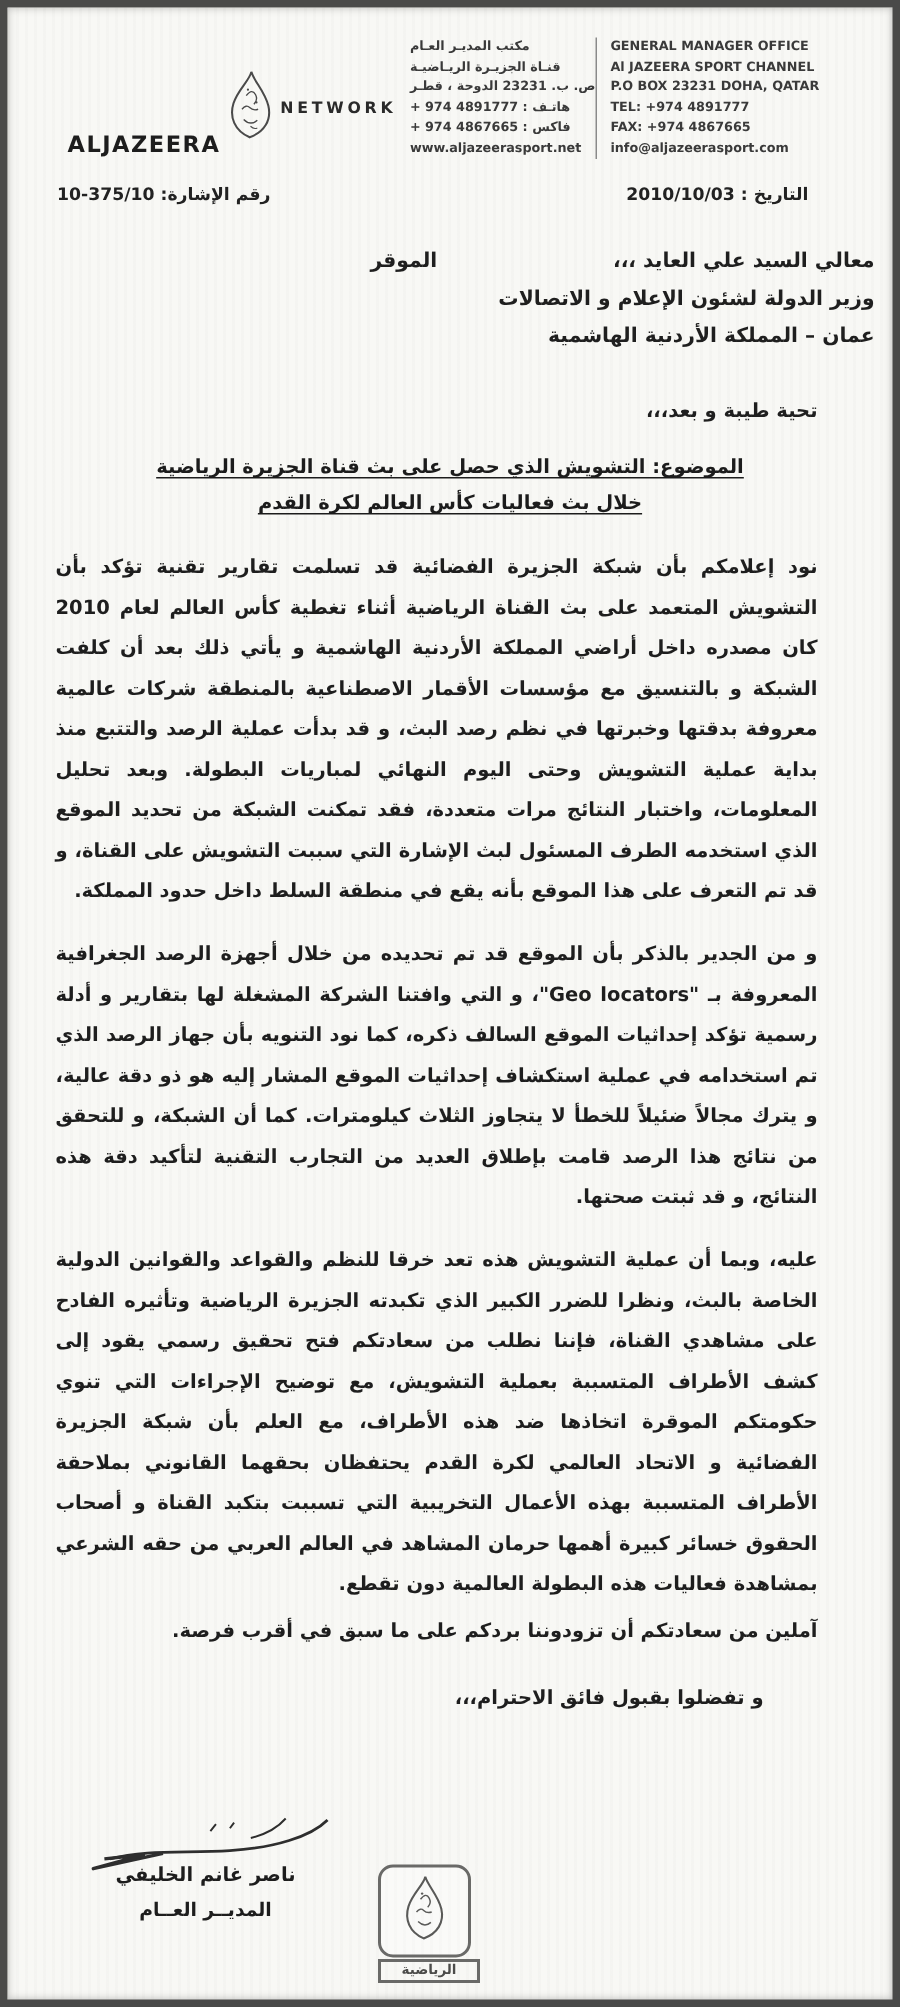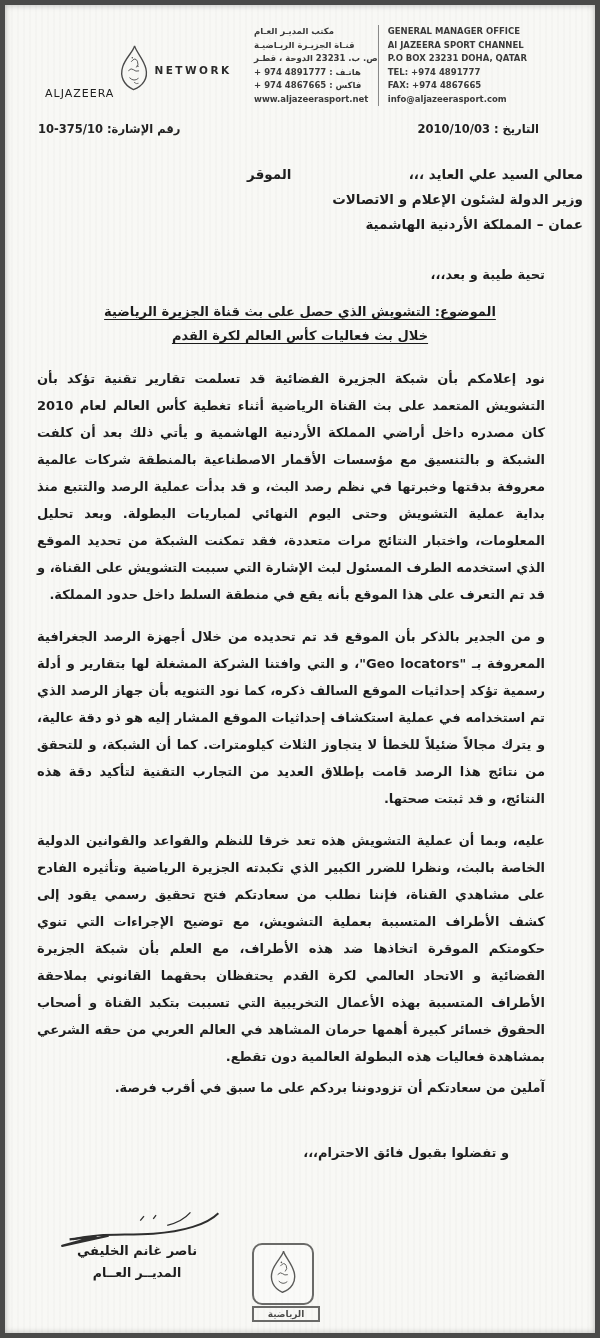--- a/index.html
+++ b/index.html
@@ -12,21 +12,21 @@
     background-image:repeating-linear-gradient(90deg, rgba(0,0,0,0.014) 0 2px, transparent 2px 6px);
     border:5px solid #4a4a49;
     box-shadow:inset 0 0 6px rgba(0,0,0,.25);
     overflow:hidden;
     font-family:"DejaVu Sans",sans-serif;
     color:#262626;
   }
   
   .header{display:flex;align-items:flex-start;padding:20px 68px 0 40px;}
   .logo-block{display:flex;align-items:center;margin-top:14px;white-space:nowrap;}
-  .brand{font-size:11px;font-weight:normal;letter-spacing:1px;color:#1d1d1d;margin-top:48px;}
+  .brand{font-size:15px;font-weight:bold;letter-spacing:1px;color:#1d1d1d;margin-top:48px;}
   .network{font-size:10.5px;font-weight:bold;letter-spacing:2.5px;color:#2a2a2a;}
   .logo-mark{margin:0 3px;color:#4a4a4a;}
   .contact-ar{margin-left:auto;text-align:left;direction:rtl;font-size:8.5px;font-weight:bold;
     line-height:13.5px;color:#3a3a3a;padding-left:9px;white-space:nowrap;}
   .contact-en{border-left:1px solid #8a8a8a;padding-left:9px;font-size:8.5px;font-weight:bold;
     line-height:13.5px;color:#3a3a3a;white-space:nowrap;}
   
   .meta{direction:rtl;display:flex;justify-content:space-between;
     padding:0 56px 0 33px;margin-top:16px;font-size:11.5px;font-weight:bold;color:#222;}
   
@@ -38,21 +38,21 @@
     font-size:13px;font-weight:bold;color:#1f1f1f;}
   .subject{direction:rtl;text-align:center;margin-top:18px;font-size:13px;font-weight:bold;
     line-height:24px;color:#1c1c1c;}
   .subject div{text-decoration:underline;text-underline-offset:3px;}
   
   .para{direction:rtl;text-align:justify;text-justify:inter-word;
     padding:0 50px 0 32px;margin-top:15px;font-size:13px;font-weight:bold;
     line-height:27px;color:#1e1e1e;}
   .para.first{margin-top:17px;}
   .para.single{text-align:right;margin-top:4px;}
-  .closing{direction:rtl;text-align:right;padding-right:86px;margin-top:44px;
+  .closing{direction:rtl;text-align:right;padding-right:86px;margin-top:24px;
     font-size:13px;font-weight:bold;color:#1e1e1e;}
   
   .signature-block{position:absolute;left:42px;top:1202px;width:180px;text-align:center;}
   .signature-block svg{display:block;margin:0 auto;color:#2e2e2e;}
   .sig-name{direction:rtl;font-size:13px;font-weight:bold;color:#1d1d1d;margin-top:-10px;}
   .sig-title{direction:rtl;font-size:12.5px;font-weight:bold;color:#1d1d1d;margin-top:7px;}
   
   .stamp{position:absolute;left:247px;top:1238px;width:62px;text-align:center;color:#5a5a58;}
   .stamp-box{box-sizing:border-box;width:62px;height:62px;border:2px solid #6a6a68;border-radius:10px;
     display:flex;align-items:center;justify-content:center;background:rgba(255,255,255,.3);}

